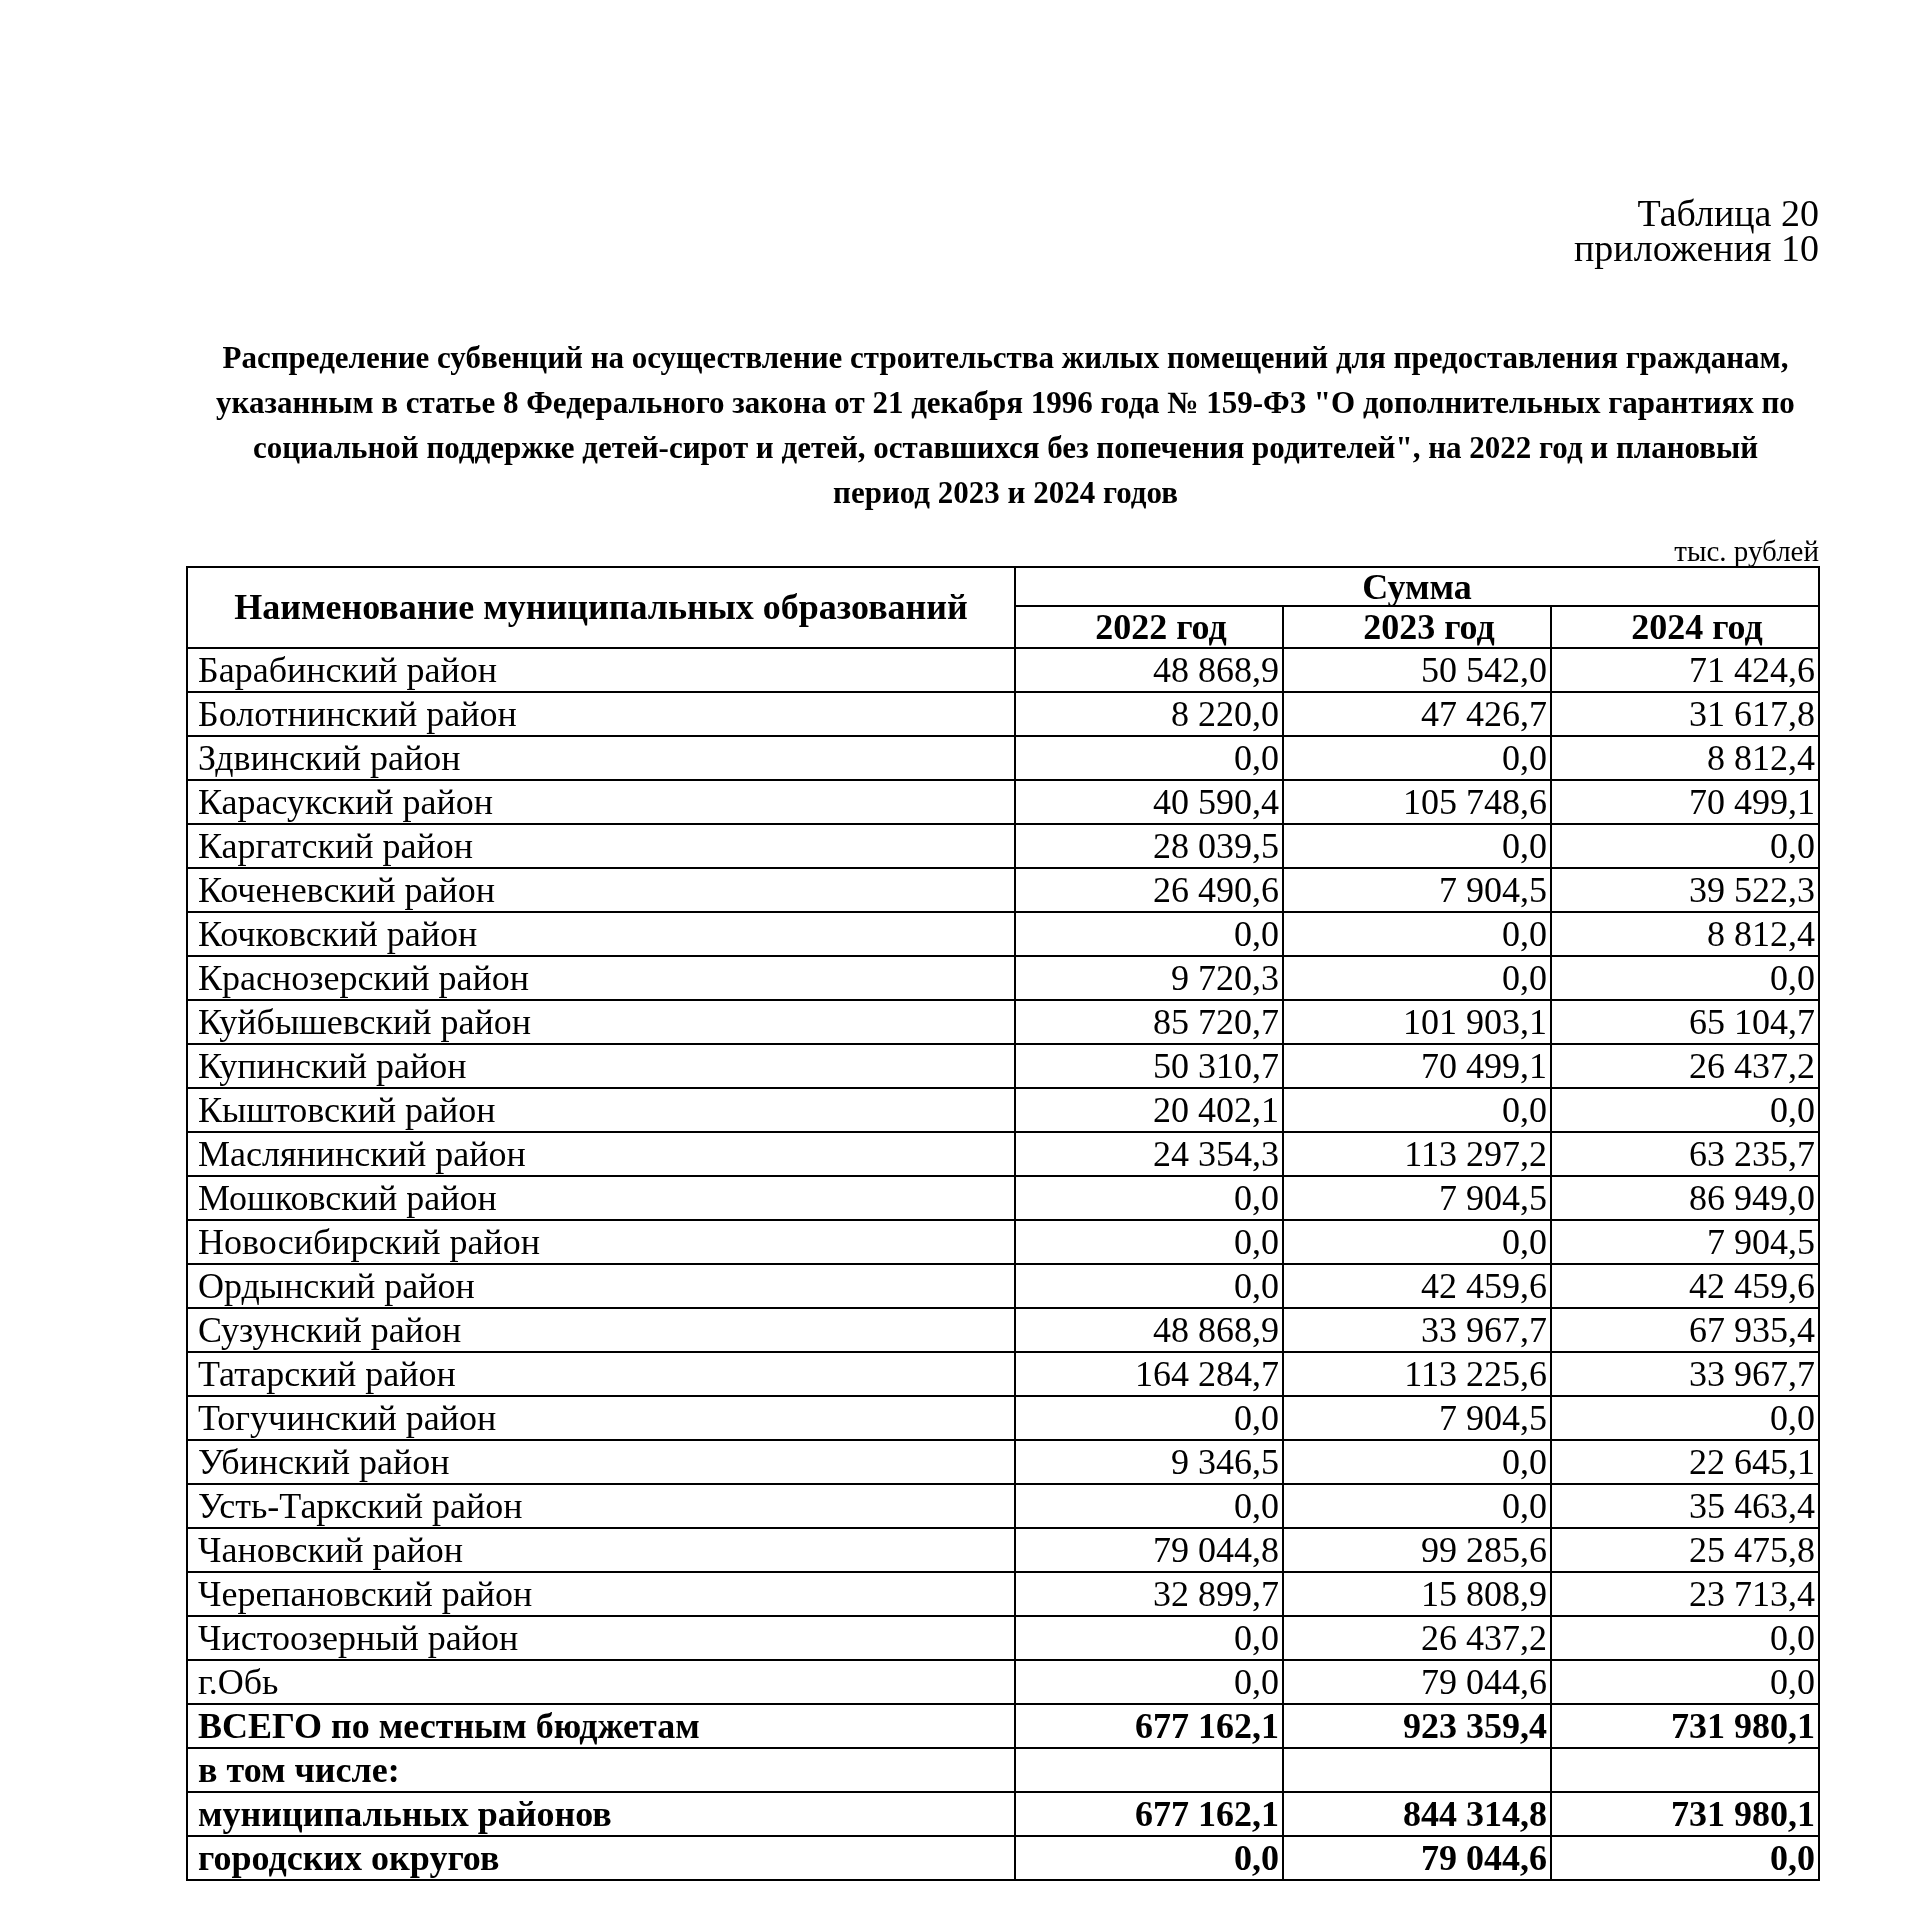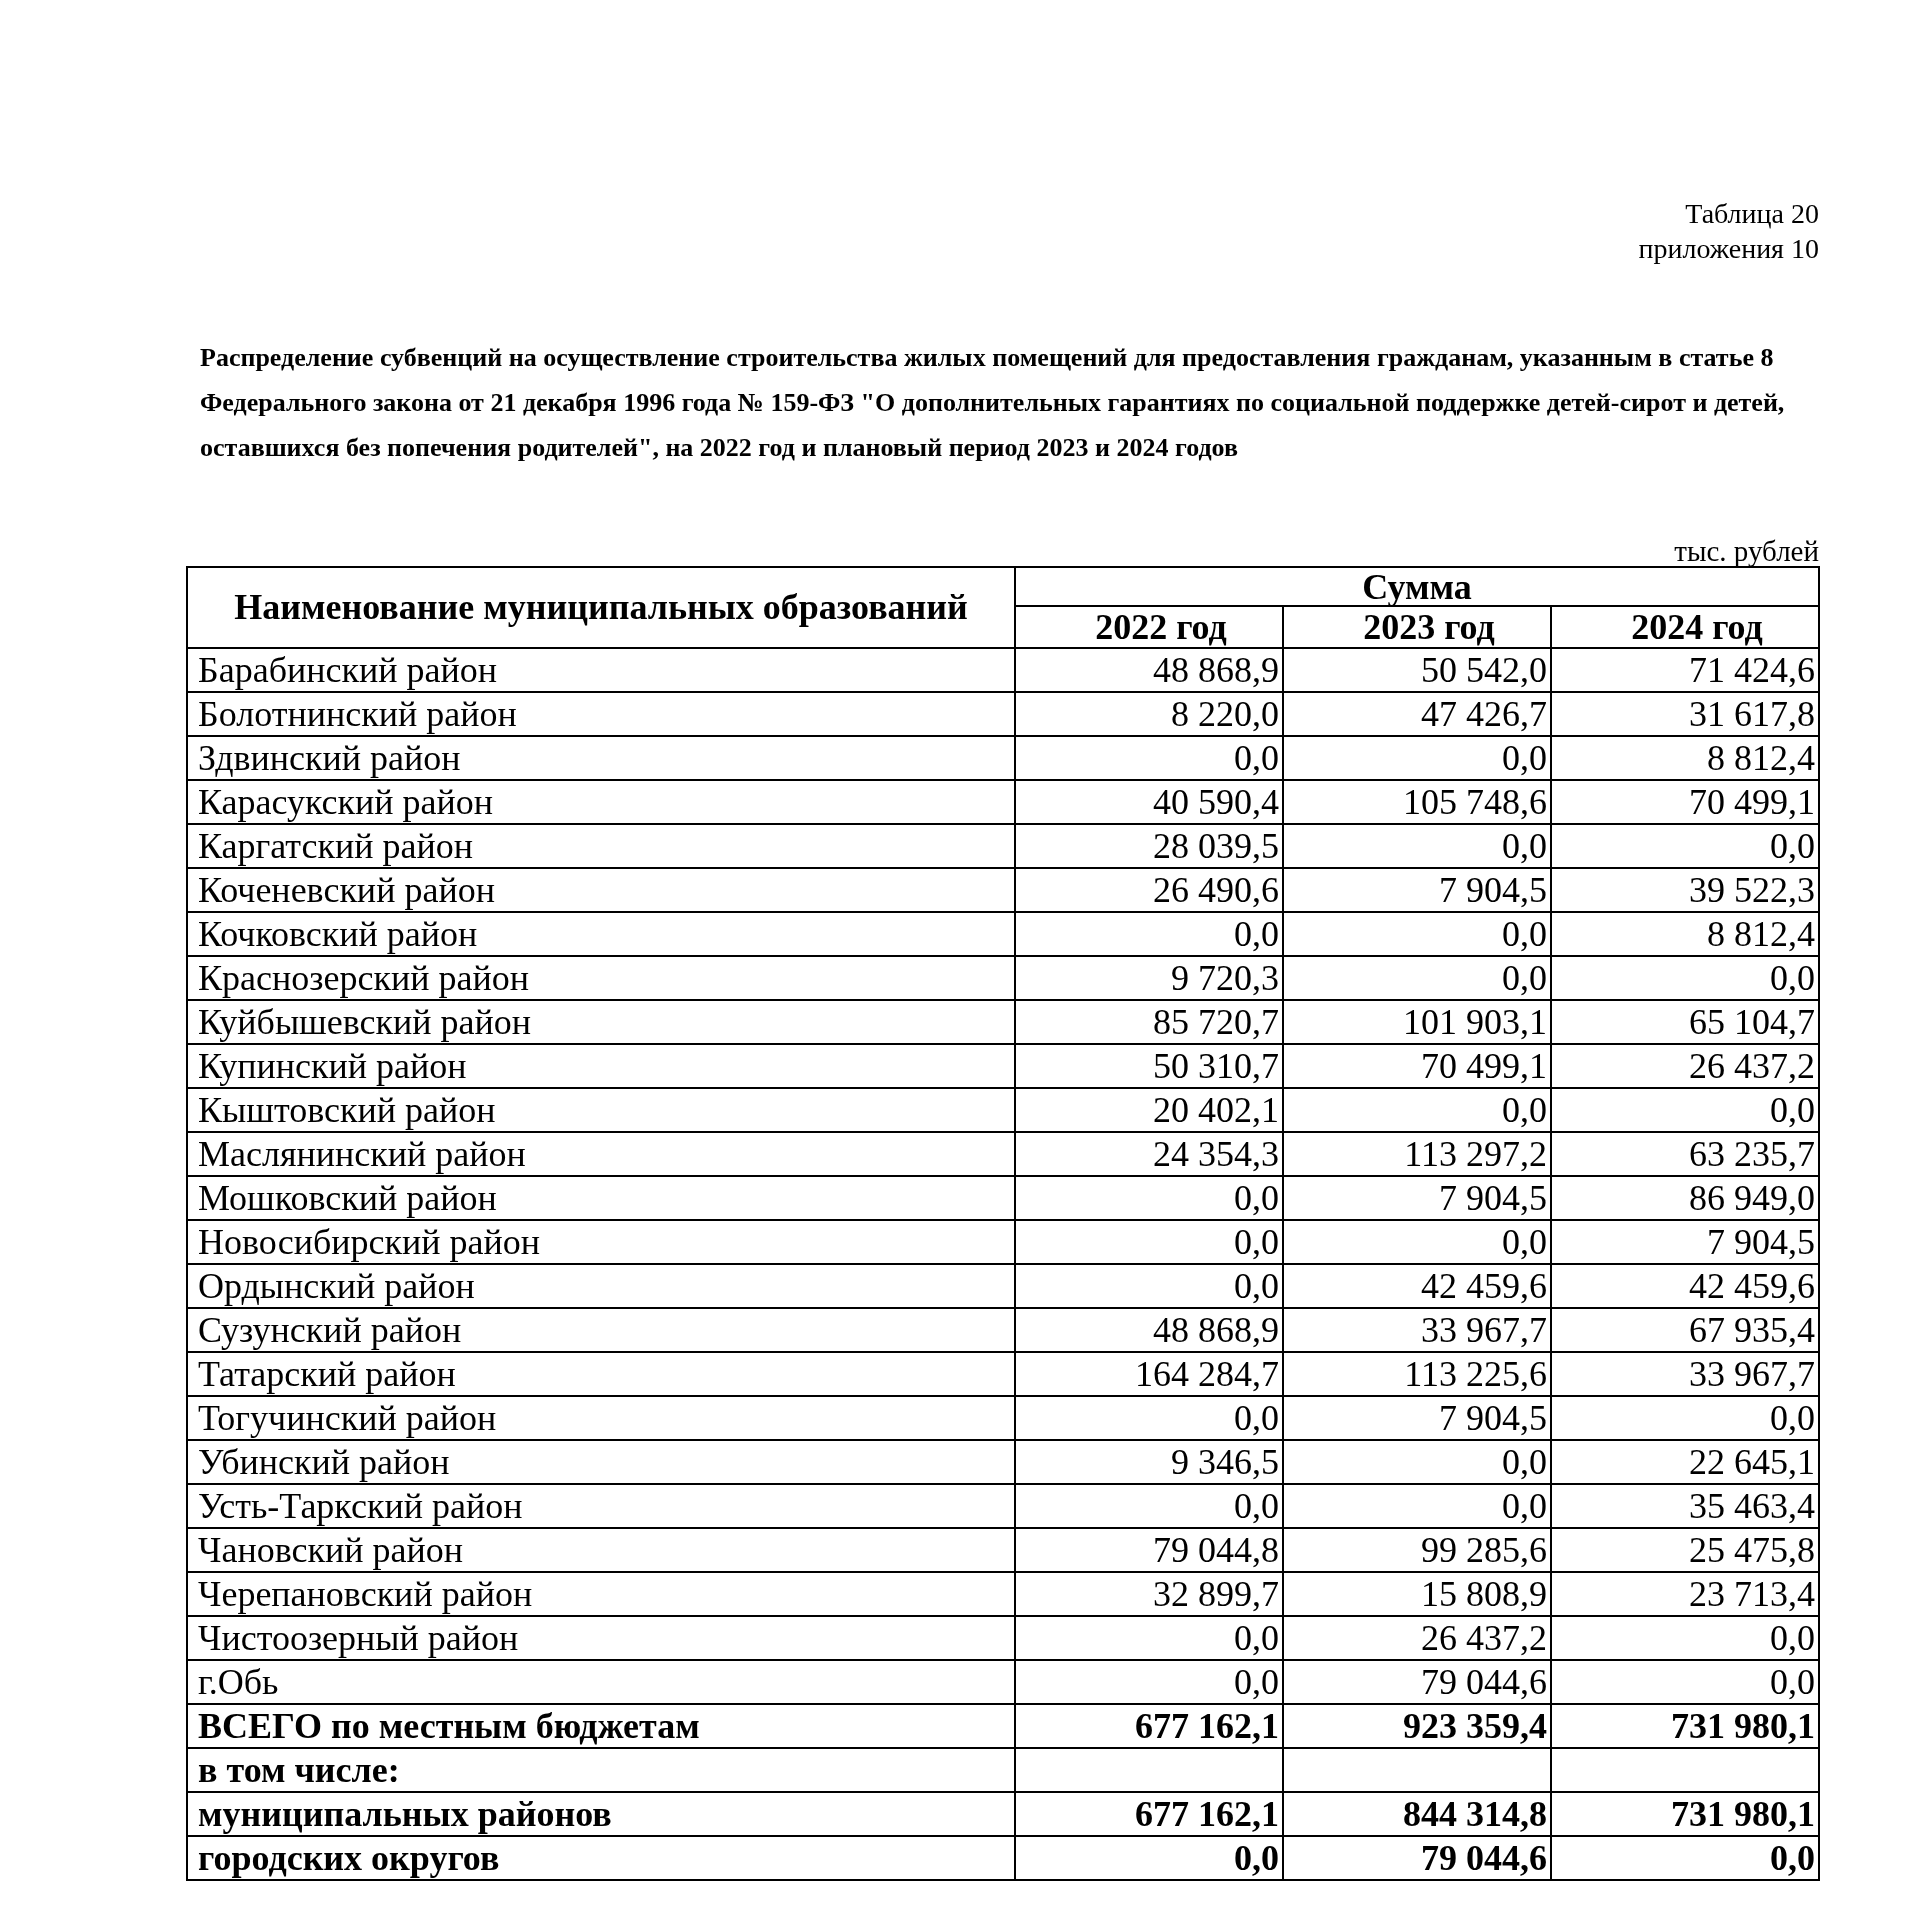--- a/index.html
+++ b/index.html
@@ -2,25 +2,25 @@
 <html style="font-size:6.2px"><head>
   <meta charset="utf-8">
   <style>
     html, body { margin: 0; padding: 0; background: #ffffff; }
     body {
       width: 1911px; height: 2702px; position: relative; overflow: hidden;
       font-family: "Liberation Serif", serif; color: #000;
     }
     .table-ref {
       position: absolute; right: 92px; top: 196px; text-align: right;
-      font-size: 28px; line-height: 35px;
+      font-size: 38px; line-height: 35px;
     }
     .title {
-      position: absolute; left: 200px; width: 1595px; top: 335px;
-      font-weight: bold; font-size: 26px; line-height: 45px;
+      position: absolute; left: 208px; width: 1595px; top: 335px;
+      text-align: center; font-weight: bold; font-size: 31px; line-height: 45px;
     }
     .units {
       position: absolute; right: 92px; top: 534px;
       font-size: 29px; line-height: 35px;
     }
     table.data {
       position: absolute; left: 186px; top: 566px; width: 1633px;
       border-collapse: collapse; table-layout: fixed;
       font-size: 36px;
     }

